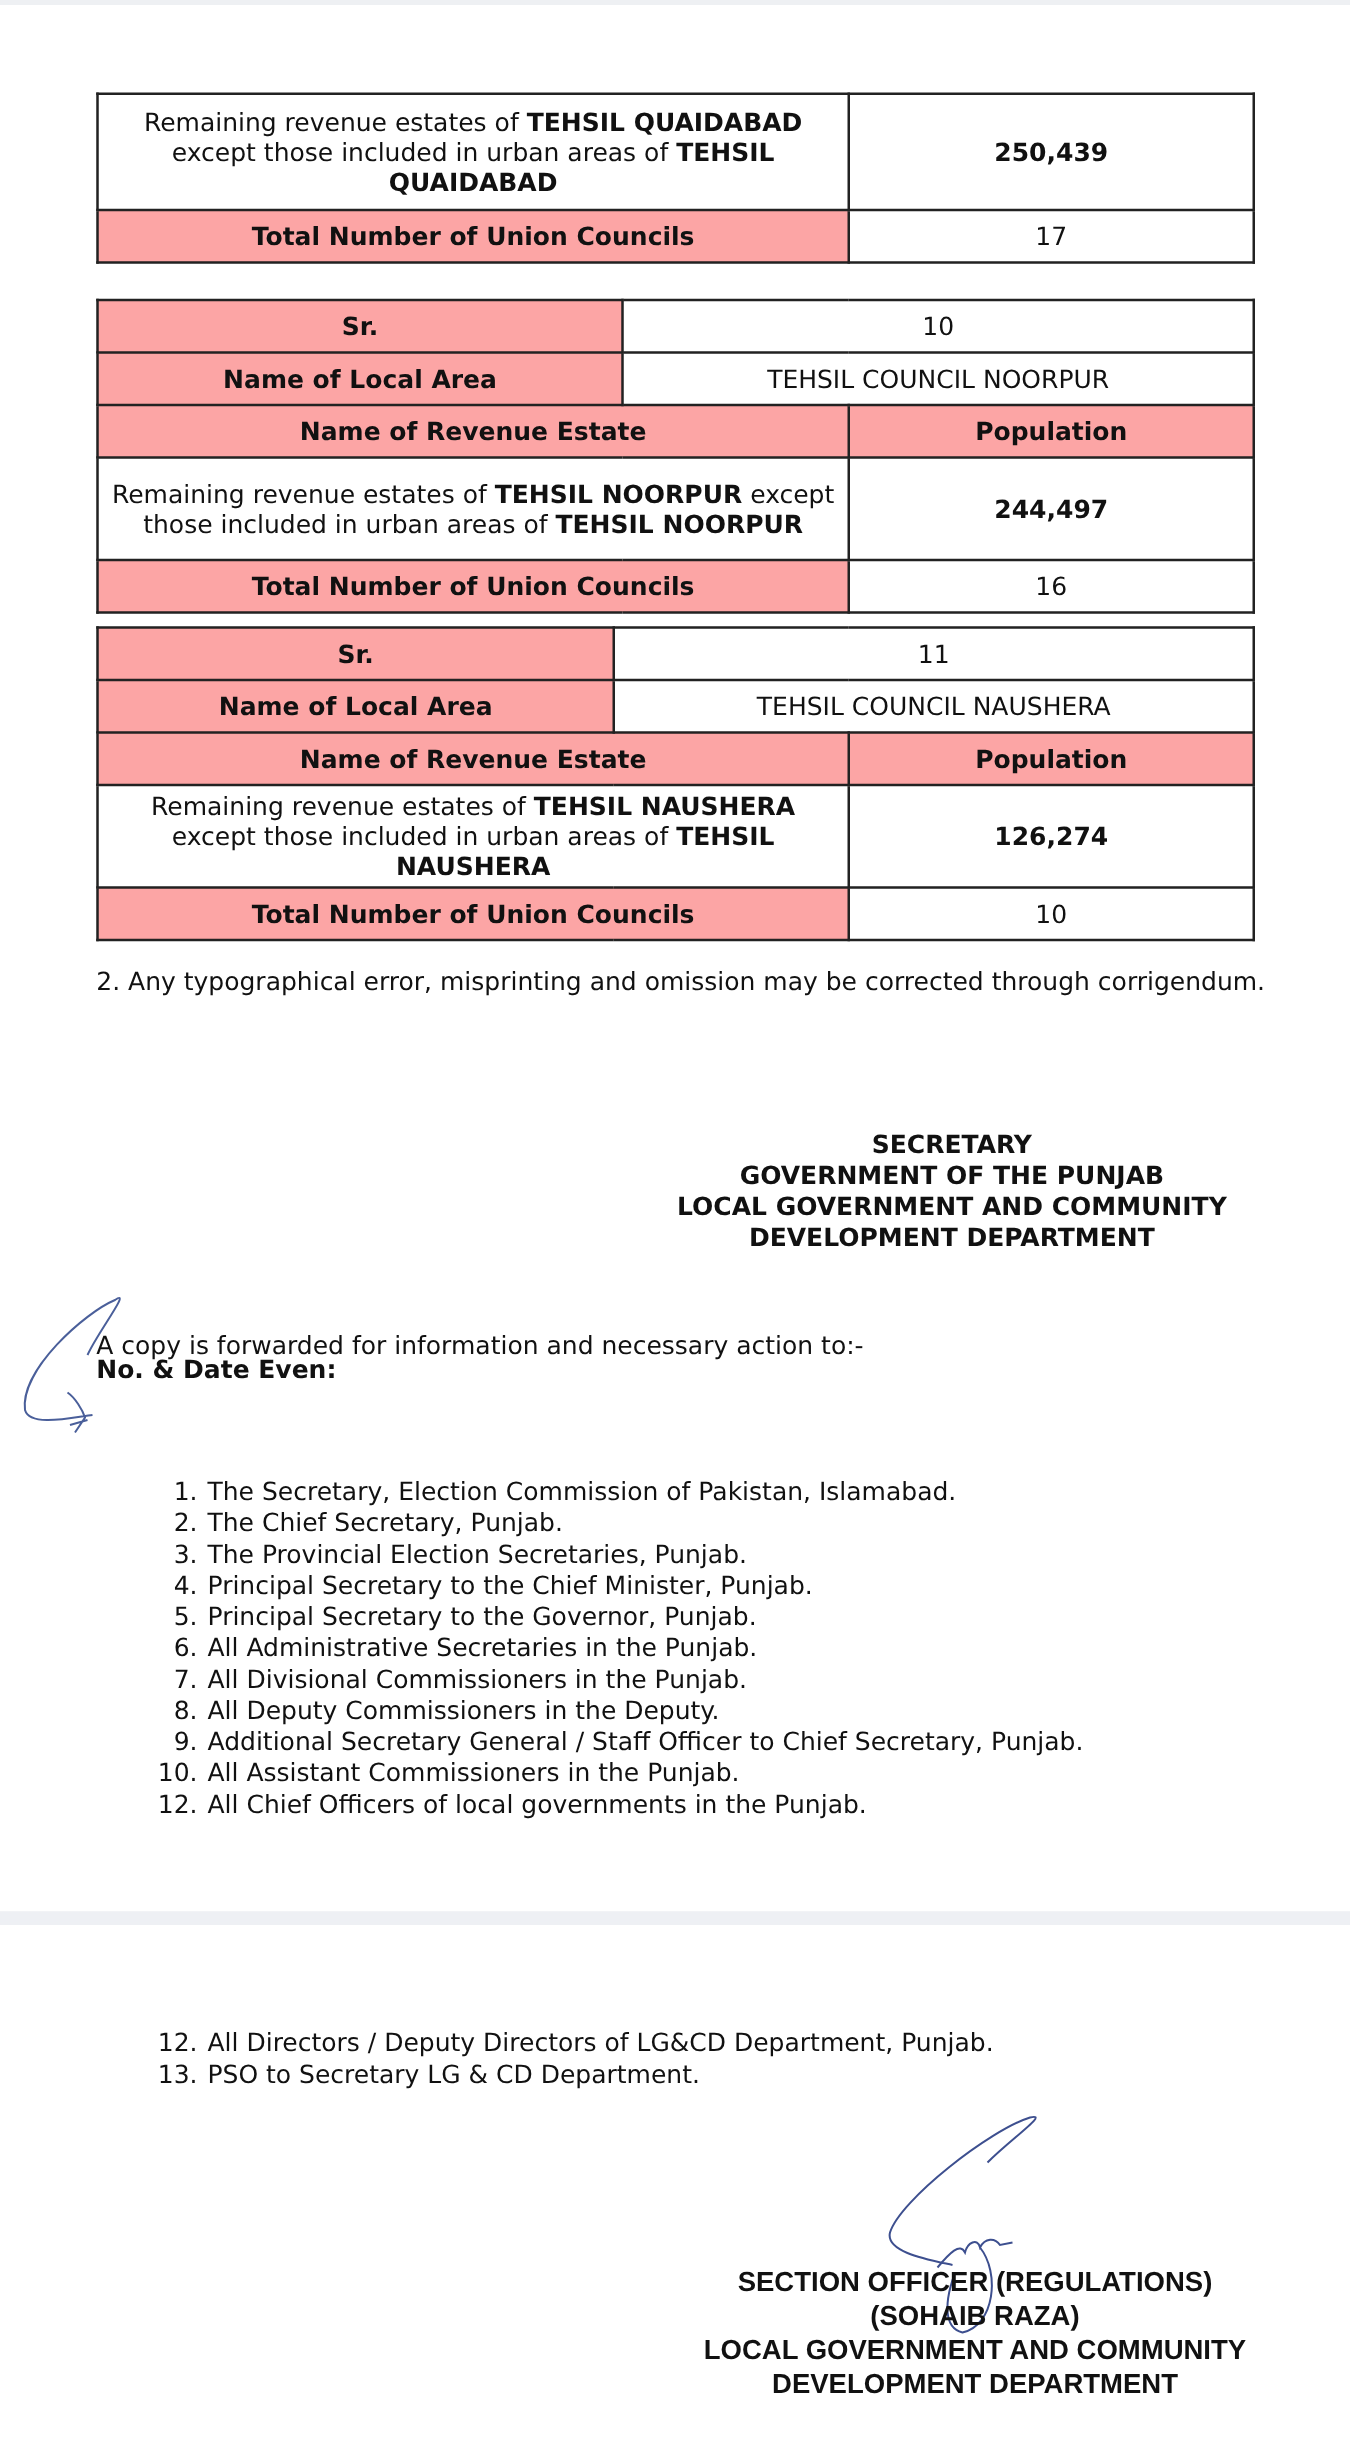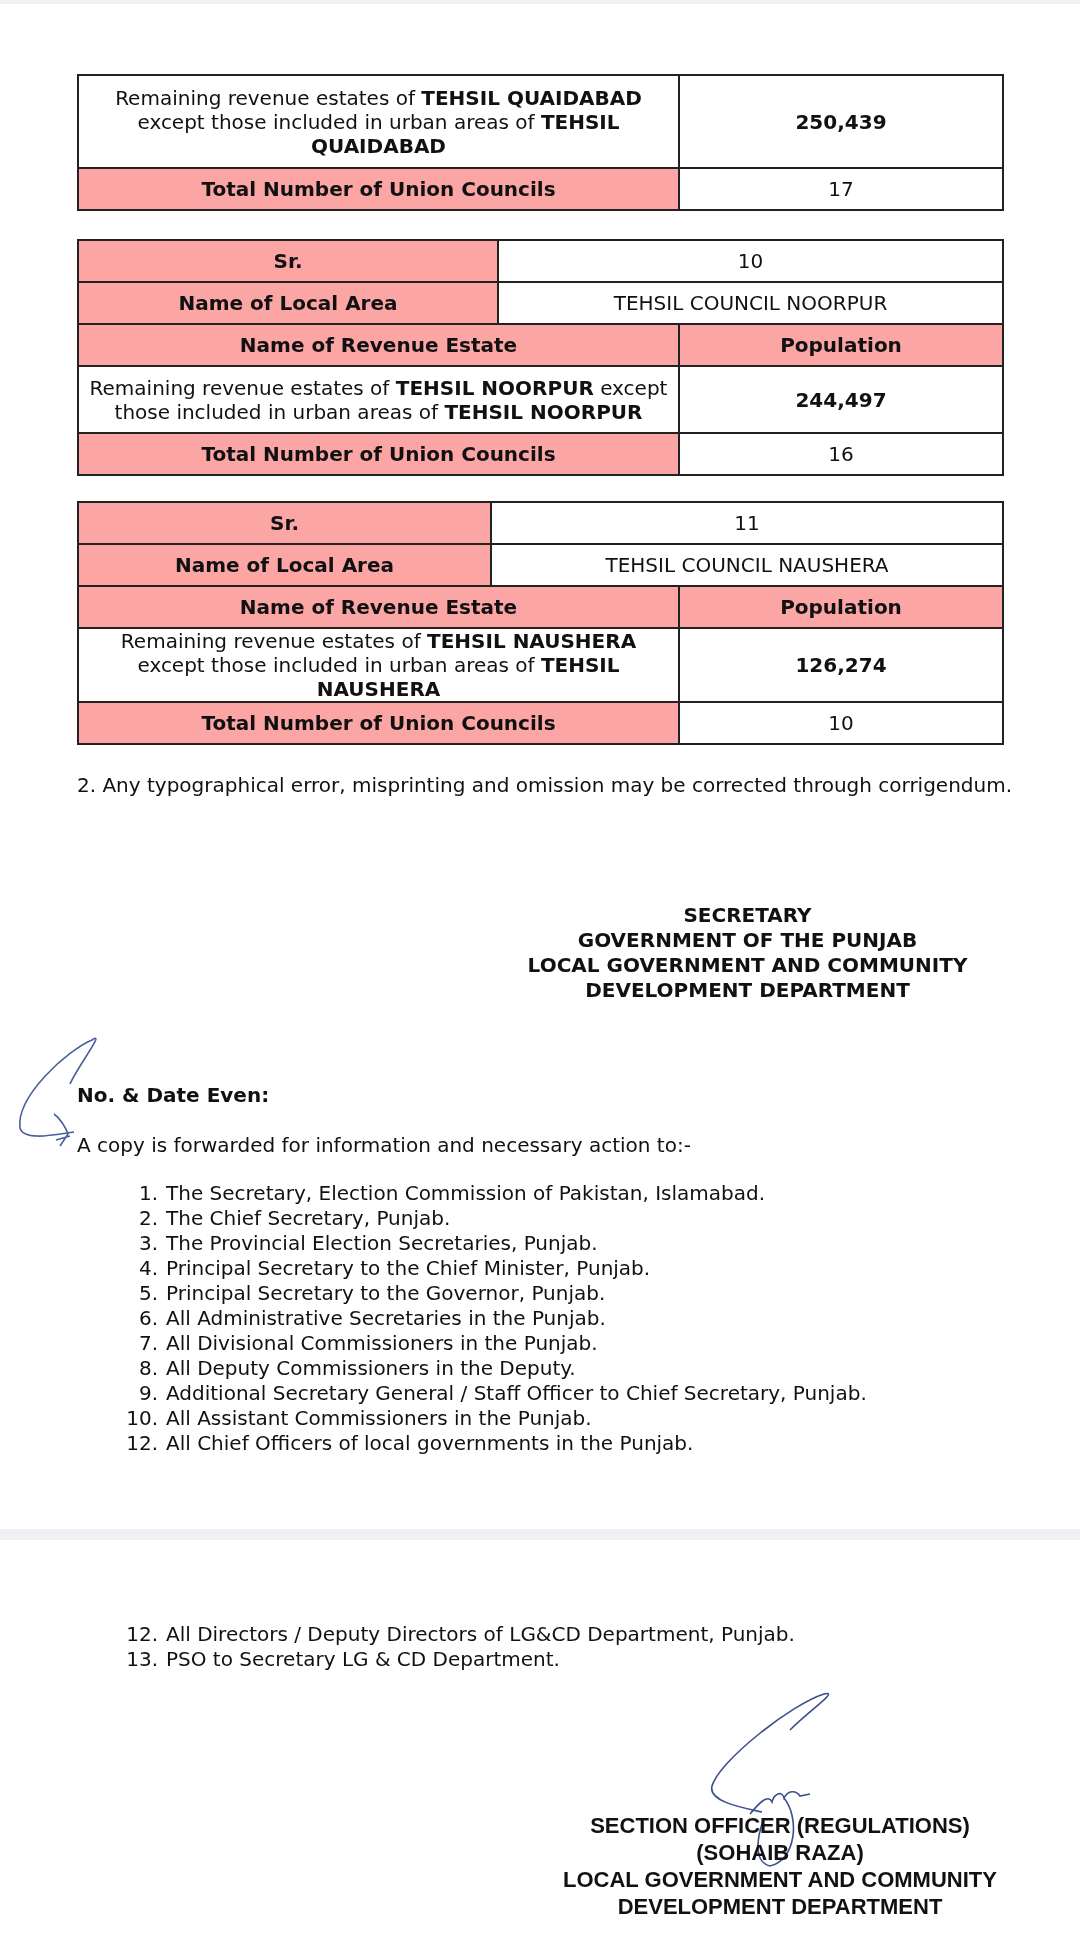--- a/index.html
+++ b/index.html
@@ -14,29 +14,29 @@
   td.left { text-align:left; line-height:24px; }
   td.bold { font-weight:bold; }
 
   #t1 { top:74px; }
   #t1 .r1 { height:93px; }
   #t1 .r2 { height:42px; }
   #t2 { top:239px; }
   #t3 { top:501px; }
   .rs { height:42px; }
   .rh { height:42px;border-radius:14px; }
-  .rb { height:67px; }
+  .rb { height:82px; }
   .rt { height:42px; }
 
   .para { position:absolute; font-size:20px; white-space:nowrap; }
   #note { left:77px; top:773px; }
   .sigblock { position:absolute; text-align:center; font-weight:bold; font-size:20px; line-height:25px; }
-  #sec { left:520px; top:903px; width:455px; }
+  #sec { left:534px; top:903px; width:455px; }
   #nodate { left:77px; top:1083px; font-weight:bold; }
-  #fwd { left:77px; top:1133px; }
+  #fwd { left:77px; top:1064px; }
 
   ol.cc { position:absolute; margin:0; padding:0; list-style:none; font-size:20px; line-height:25px; }
   ol.cc li { position:relative; padding-left:0; white-space:nowrap; }
   ol.cc .num { display:inline-block; width:42px; text-align:right; margin-right:8px; }
   #cc1 { left:116px; top:1181px; }
   #cc2 { left:116px; top:1622px; }
 
   #so { left:545px; top:1812px; width:470px; font-family:"Liberation Sans", sans-serif; font-size:22px; line-height:27px; }
 
   svg.sig { position:absolute; overflow:visible; }

